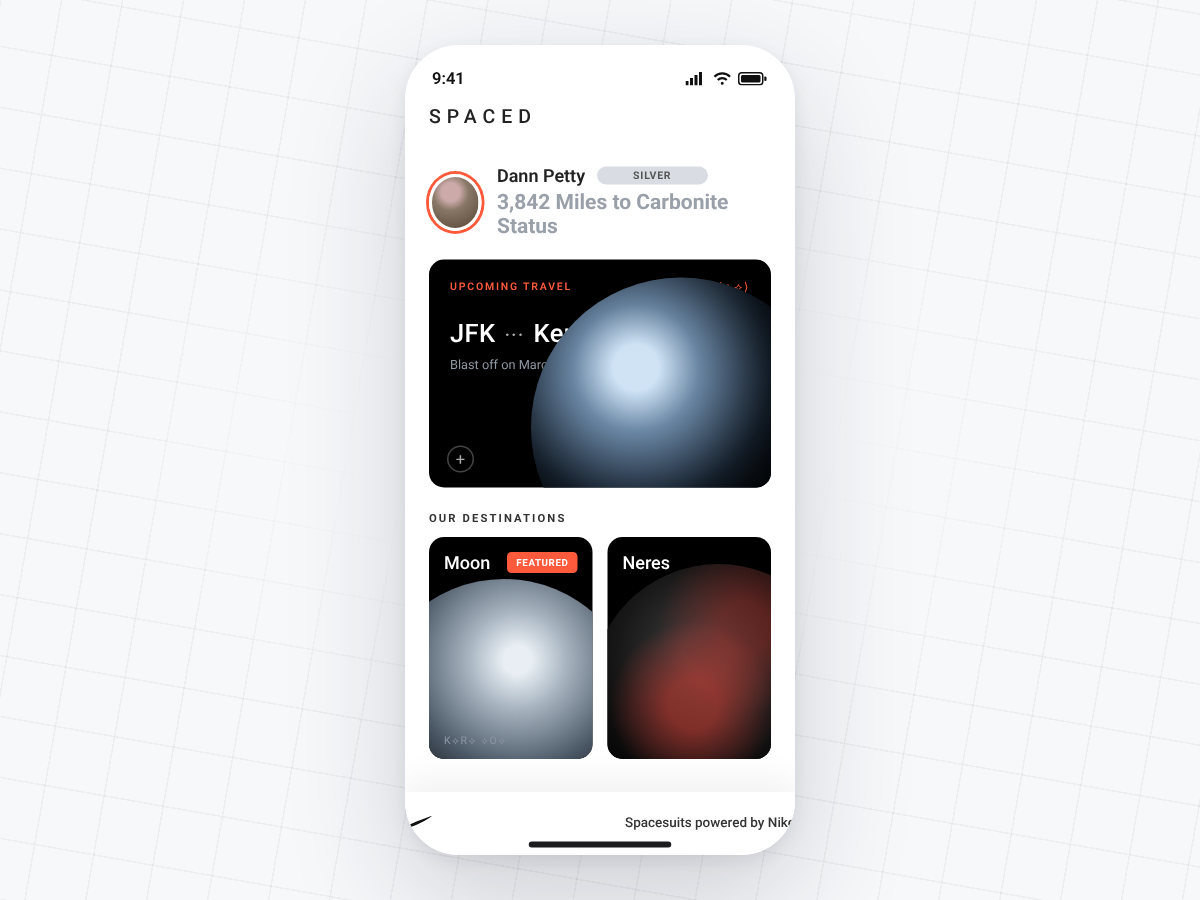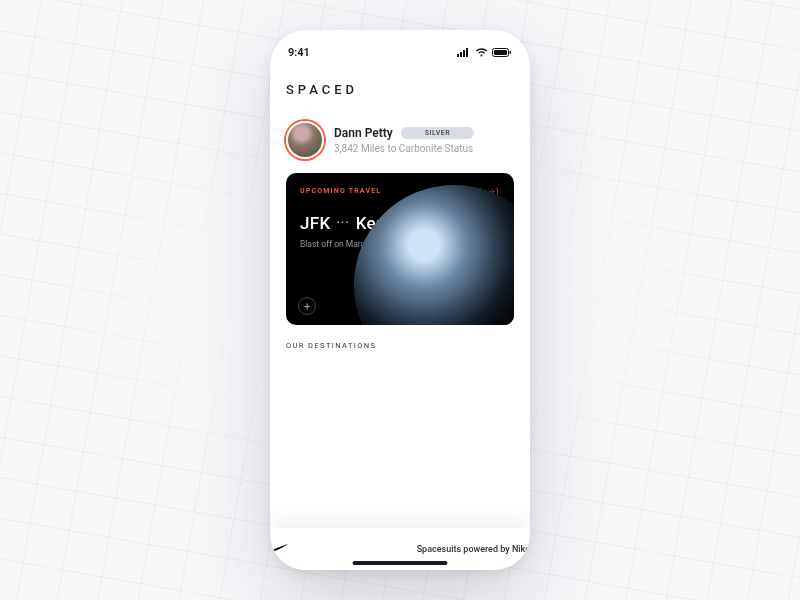--- a/index.html
+++ b/index.html
@@ -36,21 +36,21 @@
   .statusbar {
     display: flex; justify-content: space-between; align-items: center;
     padding: 10px 18px 0 18px; height: 34px;
     font-size: 11px; font-weight: 600; color: #111;
   }
   .status-icons { display: flex; gap: 4px; align-items: center; }
   .status-icons svg { display: block; }
   .screen { padding: 6px 16px 0 16px; }
   .brand {
     font-size: 13px; letter-spacing: 4px; font-weight: 500;
-    color: #222; margin: 12px 0 14px 0;
+    color: #222; margin: 1px 0 14px 0;
   }
   .profile { display: flex; gap: 10px; align-items: center; margin-bottom: 14px; margin-top: 24px; }
   .avatar {
     width: 38px; height: 38px; border-radius: 50%;
     background: radial-gradient(circle at 40% 30%, #caa 0 20%, #876 40%, #543 100%);
     border: 2px solid #fff;
     box-shadow: 0 0 0 2px #ff5a3c;
     position: relative;
   }
   .avatar::after{
@@ -58,21 +58,21 @@
     border:2px solid transparent; border-top-color:#ff5a3c; border-right-color:#ff5a3c;
     transform: rotate(25deg);
     display:none;
   }
   .profile .name-row { display:flex; align-items:center; gap:8px; }
   .username { font-size: 12px; font-weight: 600; color:#222;}
   .badge {
     font-size: 7px; font-weight: 700; letter-spacing: .5px;
     background: #d9dde3; color:#555; padding: 2px 24px; border-radius: 9px;
   }
-  .substatus { font-size: 10px; color:#9aa0aa; margin-top:3px;}
+  .substatus { font-size: 14px; color:#9aa0aa; margin-top:3px;font-weight:bold;}
   .card {
     background: #000; border-radius: 10px; color:#fff;
     padding: 14px 14px 12px 14px; position: relative; overflow: hidden;
     height: 152px;
   }
   .card .section-label {
     font-size: 7px; letter-spacing: 1.2px; color:#ff5a3c; font-weight:600;
   }
   .card .glyphs {
     position:absolute; top:14px; right:14px; font-size:8px; color:#ff5a3c; letter-spacing:1px;
@@ -87,21 +87,21 @@
     position:absolute; right:-40px; bottom:-60px; width:200px; height:200px;
     border-radius:50%;
     background: radial-gradient(circle at 35% 30%, #cfe3f5 0 8%, #6d8aa8 22%, #1c2a3a 48%, #000 70%);
     box-shadow: inset -30px -30px 60px #000;
   }
   .add-btn {
     position:absolute; left:12px; bottom:10px; width:18px; height:18px;
     border:1px solid #444; border-radius:50%; color:#aaa;
     display:flex;align-items:center;justify-content:center; font-size:11px;
   }
-  .sect-title { font-size:7.5px; letter-spacing:1.4px; font-weight:400; color:#333; margin:16px 0 8px 0;}
+  .sect-title { font-size:7.5px; letter-spacing:1.4px; font-weight:700; color:#333; margin:16px 0 8px 0;}
   .dest-row { display:flex; gap:10px; }
   .dest {
     flex:1 1 0; height:148px; border-radius:10px; background:#000; color:#fff;
     position:relative; overflow:hidden; padding:10px;
   }
   .dest .title { font-size:12px; font-weight:500;}
   .feat {
     position:absolute; top:10px; right:10px;
     background:#ff5a3c; color:#fff; font-size:6.5px; font-weight:700;
     padding:3px 6px; border-radius:3px; letter-spacing:.4px;
@@ -187,20 +187,32 @@
       </div>
       <div class="blast">Blast off on March 27 at 4:50 PM</div>
       <div class="planet-lg"></div>
       <div class="add-btn">
         <span>+</span>
       </div>
     </div>
 
     <div class="sect-title">OUR DESTINATIONS</div>
 
+    <div class="dest-row">
+      <div class="dest">
+        <div class="title">Moon</div>
+        <div class="feat">FEATURED</div>
+        <div class="moon"></div>
+        <div class="glyphs2">K⟡R⟡ ⟡O⟡</div>
+      </div>
+      <div class="dest">
+        <div class="title">Neres</div>
+        <div class="neres"></div>
+      </div>
+    </div>
   </div>
 
   <div class="footer">
     <span>
       <svg width="18" height="8" viewBox="0 0 18 8">
           <path d="M0 7C4 5 17 0 18 0 14 3 7 6.5 3.2 7.6 1.8 8 .6 7.8 0 7z" fill="#111"></path>
         </svg>
     </span>
     <span>Spacesuits powered by Nike</span>
   </div>

